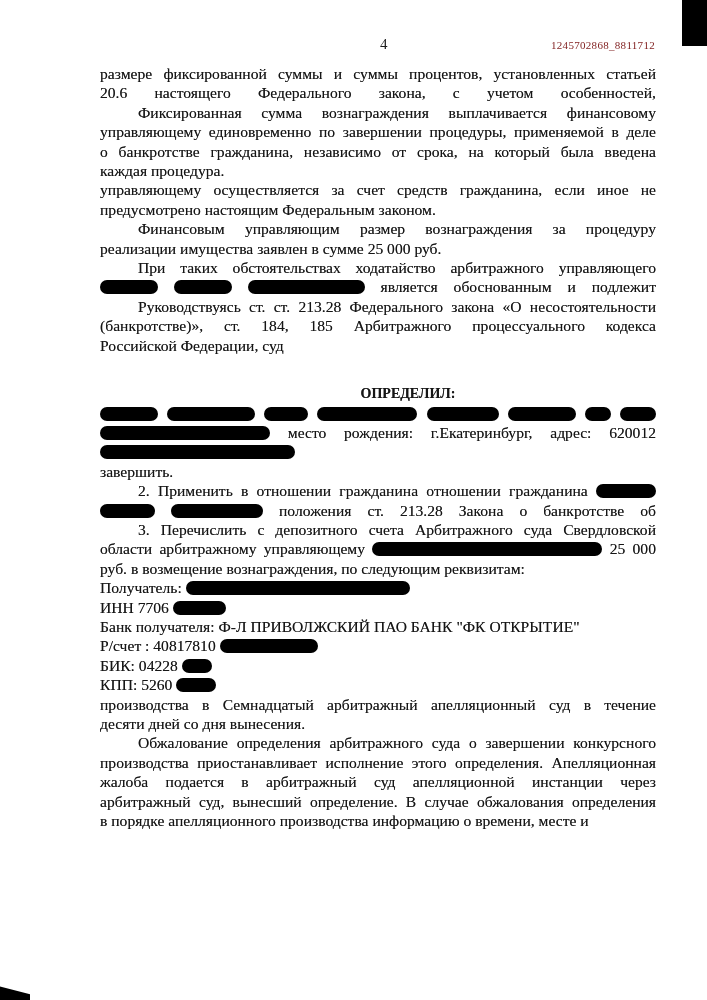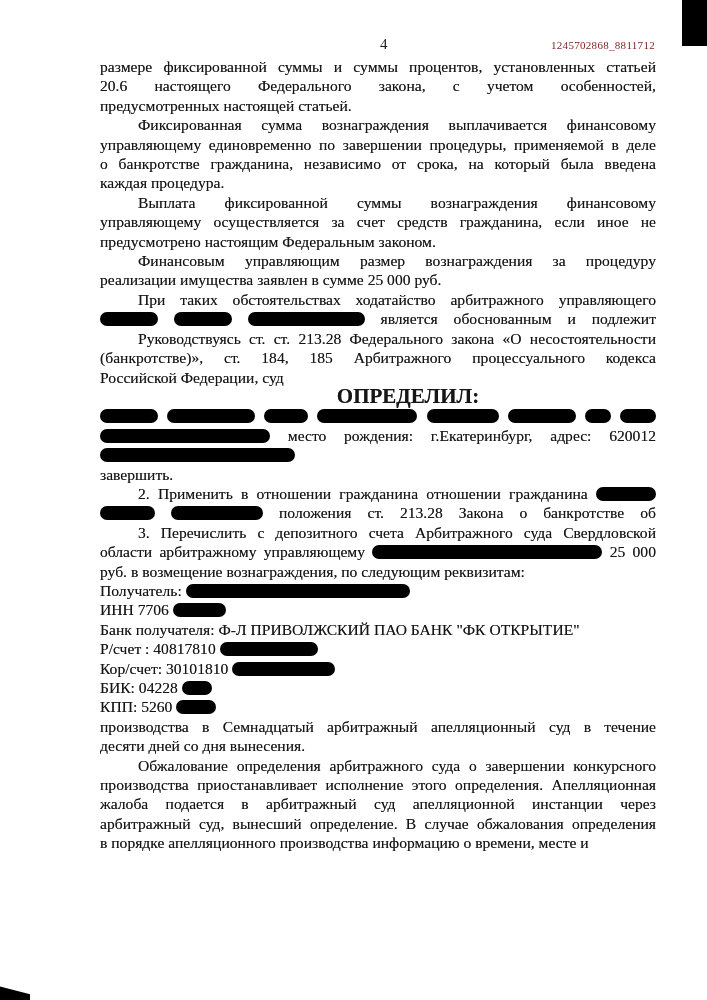--- a/index.html
+++ b/index.html
@@ -13,29 +13,29 @@
   }
   .page-number{
     position:absolute;left:380px;top:36px;
     font-size:15px;color:#1d1d1d;
   }
   .doc-id{
     position:absolute;left:551px;top:39px;
     font-size:11px;letter-spacing:.3px;color:#7f1d1d;
   }
   .doc-body{
-    position:absolute;left:100px;top:57px;width:556px;
+    position:absolute;left:100px;top:64px;width:556px;
     font-size:15.6px;line-height:19.4px;
     text-shadow:0 0 .5px rgba(0,0,0,.55);
   }
   .line{min-height:19.4px;}
   .line.j{text-align:justify;text-align-last:justify;}
   .line.l{text-align:left;}
   .line.c{text-align:center;transform:translateX(30px);}
-  .line.bold{font-weight:bold;font-size:21px;}
+  .line.bold{font-weight:bold;font-size:14px;margin-top:29px;}
   .line.indent{text-indent:38px;}
   .redact{
     display:inline-block;
     height:14px;border-radius:7px;
     background:#000;
     vertical-align:-2px;
     text-shadow:none;
   }
   .artifact-tr{
     position:absolute;top:0;right:0;
@@ -51,26 +51,24 @@
 <body>
 
 <div class="page">
   <div class="page-number">4</div>
   <div class="doc-id">1245702868_8811712</div>
   <div class="artifact-tr"></div>
   <div class="artifact-bl"></div>
   <div class="doc-body">
       <div class="line j"><span>размере фиксированной суммы и суммы процентов, установленных статьей</span></div>
       <div class="line j"><span>20.6 настоящего Федерального закона, с учетом особенностей,</span></div>
-      <div class="line l"><span>предусмотренных настоящей статьей.</span></div>
       <div class="line j indent"><span>Фиксированная сумма вознаграждения выплачивается финансовому</span></div>
       <div class="line j"><span>управляющему единовременно по завершении процедуры, применяемой в деле</span></div>
       <div class="line j"><span>о банкротстве гражданина, независимо от срока, на который была введена</span></div>
       <div class="line l"><span>каждая процедура.</span></div>
-      <div class="line j indent"><span>Выплата фиксированной суммы вознаграждения финансовому</span></div>
       <div class="line j"><span>управляющему осуществляется за счет средств гражданина, если иное не</span></div>
       <div class="line l"><span>предусмотрено настоящим Федеральным законом.</span></div>
       <div class="line j indent"><span>Финансовым управляющим размер вознаграждения за процедуру</span></div>
       <div class="line l"><span>реализации имущества заявлен в сумме 25 000 руб.</span></div>
       <div class="line j indent"><span>При таких обстоятельствах ходатайство арбитражного управляющего</span></div>
       <div class="line j"><span class="redact" style="width: 58px; background: rgb(0, 0, 0);"></span> <span class="redact" style="width: 58px; background: rgb(0, 0, 0);"></span> <span class="redact" style="width: 117px; background: rgb(0, 0, 0);"></span> <span>является обоснованным и подлежит</span></div>
       <div class="line j indent"><span>Руководствуясь ст. ст. 213.28 Федерального закона «О несостоятельности</span></div>
       <div class="line j"><span>(банкротстве)», ст. 184, 185 Арбитражного процессуального кодекса</span></div>
       <div class="line l"><span>Российской Федерации, суд</span></div>
       <div class="line c bold"><span>ОПРЕДЕЛИЛ:</span></div>
@@ -80,21 +78,20 @@
       <div class="line l"><span>завершить.</span></div>
       <div class="line j indent"><span>2. Применить в отношении гражданина отношении гражданина</span> <span class="redact" style="width: 60px; background: rgb(0, 0, 0);"></span></div>
       <div class="line j"><span class="redact" style="width: 55px; background: rgb(0, 0, 0);"></span> <span class="redact" style="width: 92px; background: rgb(0, 0, 0);"></span> <span>положения ст. 213.28 Закона о банкротстве об</span></div>
       <div class="line j indent"><span>3. Перечислить с депозитного счета Арбитражного суда Свердловской</span></div>
       <div class="line j"><span>области арбитражному управляющему</span> <span class="redact" style="width: 230px; background: rgb(0, 0, 0);"></span> <span>25 000</span></div>
       <div class="line l"><span>руб. в возмещение вознаграждения, по следующим реквизитам:</span></div>
       <div class="line l"><span>Получатель:</span> <span class="redact" style="width: 224px; background: rgb(0, 0, 0);"></span></div>
       <div class="line l"><span>ИНН 7706</span> <span class="redact" style="width: 53px; background: rgb(0, 0, 0);"></span></div>
       <div class="line l"><span>Банк получателя: Ф-Л ПРИВОЛЖСКИЙ ПАО БАНК "ФК ОТКРЫТИЕ"</span></div>
       <div class="line l"><span>Р/счет : 40817810</span> <span class="redact" style="width: 98px; background: rgb(0, 0, 0);"></span></div>
-      <div class="line l"><span>Кор/счет: 30101810</span> <span class="redact" style="width: 103px; background: rgb(0, 0, 0);"></span></div>
       <div class="line l"><span>БИК: 04228</span> <span class="redact" style="width: 30px; background: rgb(0, 0, 0);"></span></div>
       <div class="line l"><span>КПП: 5260</span> <span class="redact" style="width: 40px; background: rgb(0, 0, 0);"></span></div>
       <div class="line j"><span>производства в Семнадцатый арбитражный апелляционный суд в течение</span></div>
       <div class="line l"><span>десяти дней со дня вынесения.</span></div>
       <div class="line j indent"><span>Обжалование определения арбитражного суда о завершении конкурсного</span></div>
       <div class="line j"><span>производства приостанавливает исполнение этого определения. Апелляционная</span></div>
       <div class="line j"><span>жалоба подается в арбитражный суд апелляционной инстанции через</span></div>
       <div class="line j"><span>арбитражный суд, вынесший определение. В случае обжалования определения</span></div>
       <div class="line l"><span>в порядке апелляционного производства информацию о времени, месте и</span></div>
     </div>

